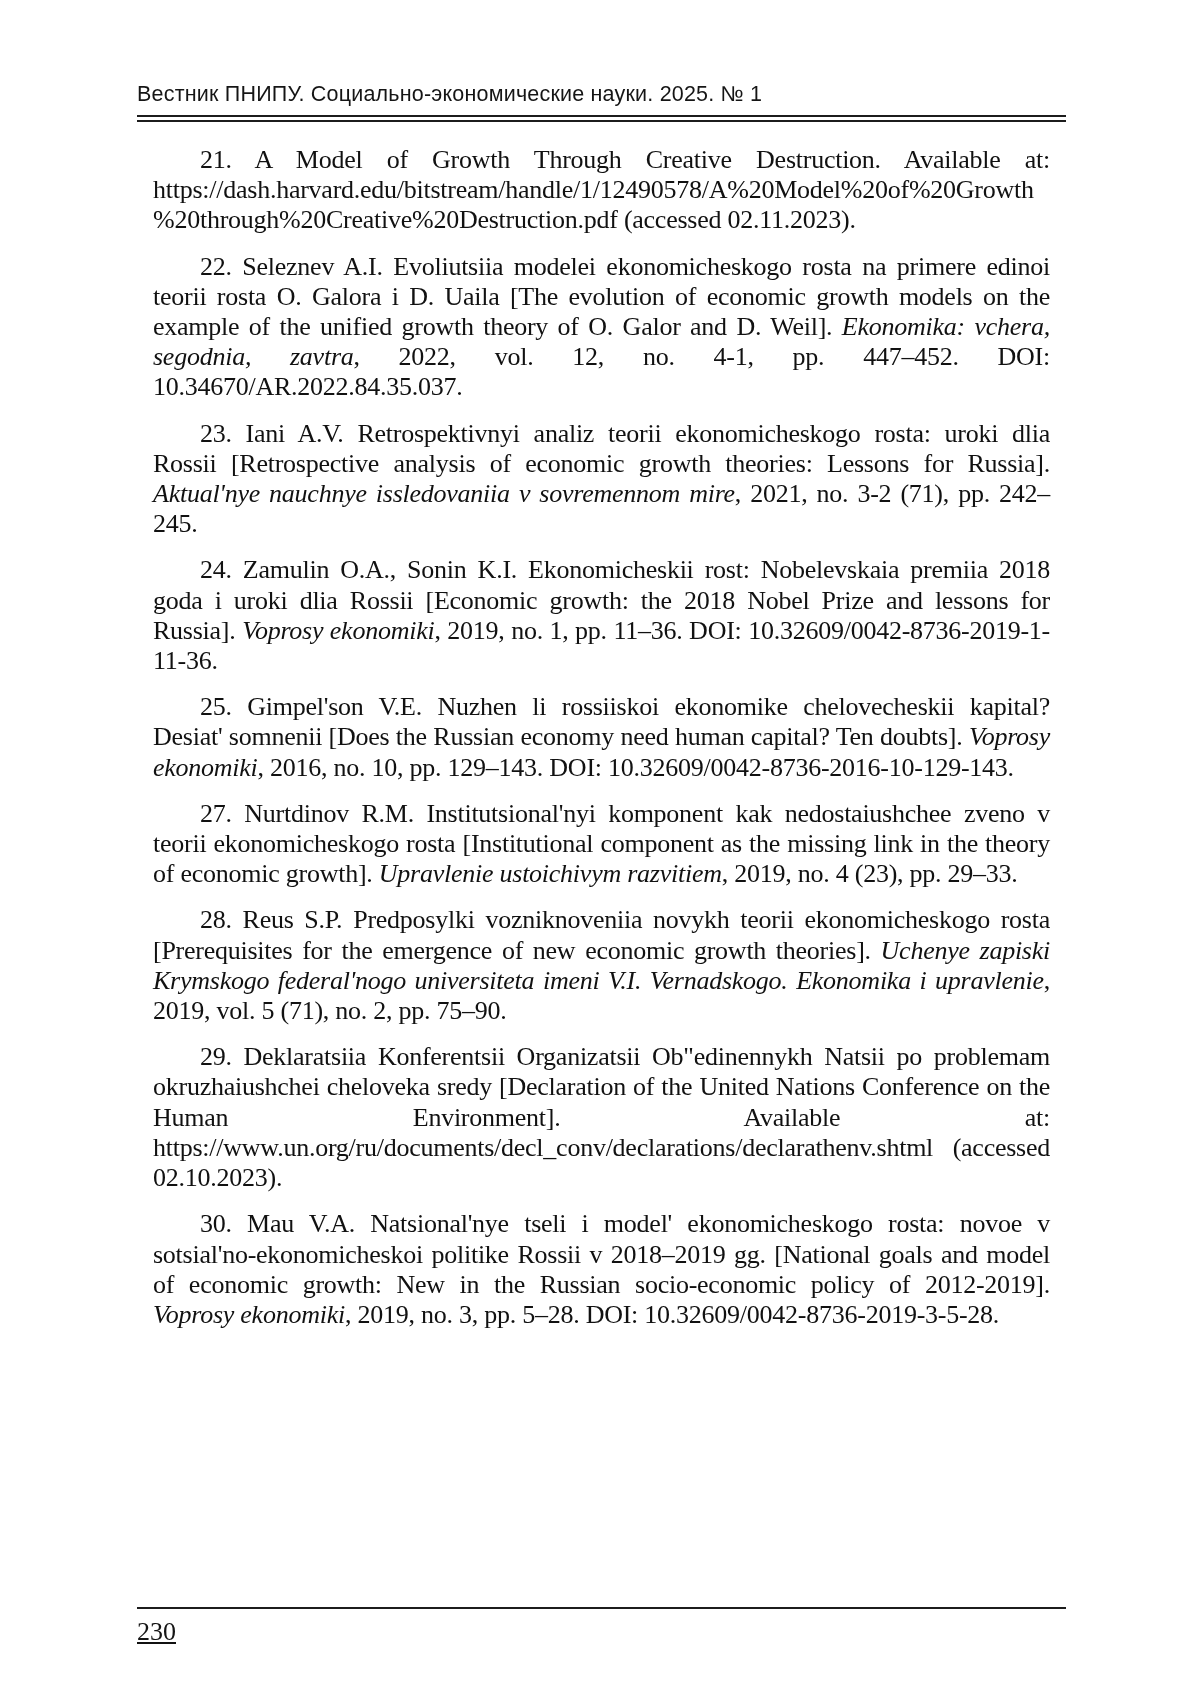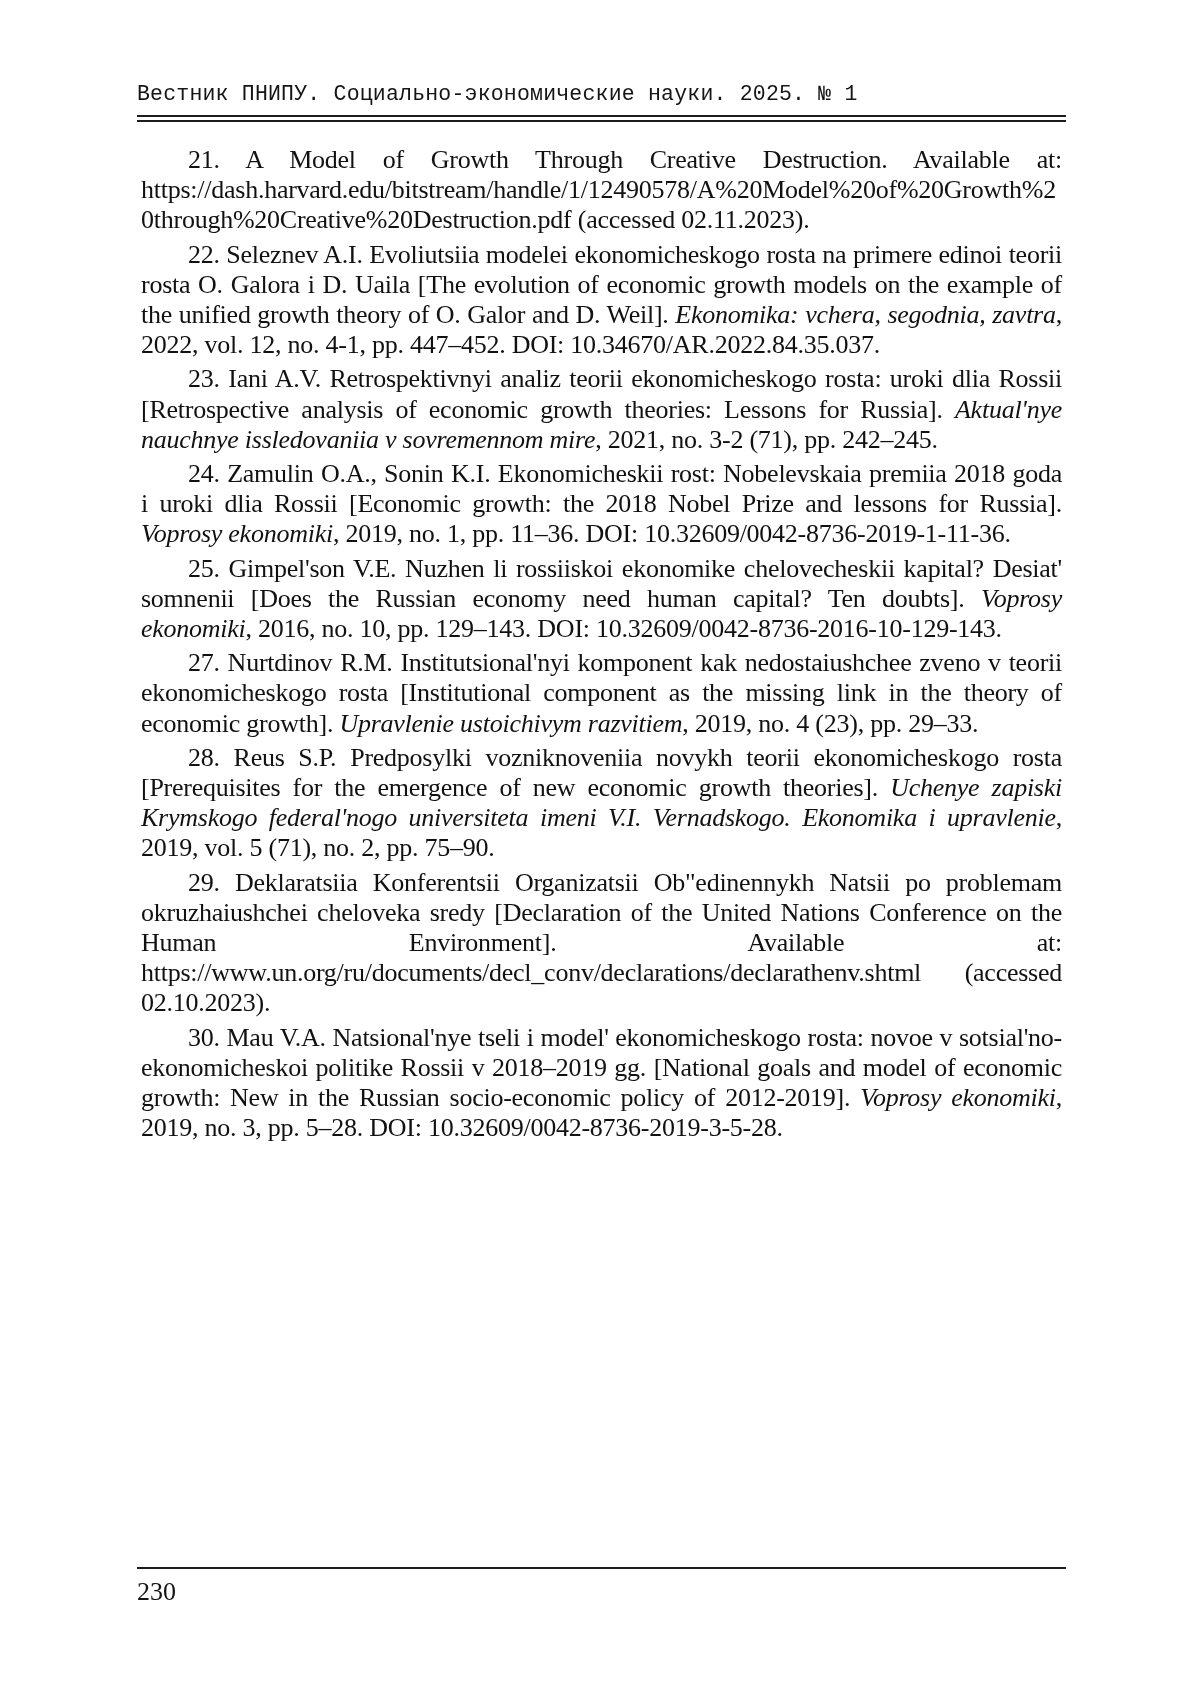--- a/index.html
+++ b/index.html
@@ -21,52 +21,53 @@
     overflow: hidden;
   }
   .content {
     position: absolute;
     left: 137px;
     top: 0;
     width: 929px;
   }
   .running-title {
     margin-top: 82px;
-    font-family: Liberation Mono, monospace;
+    font-family: Liberation Sans, sans-serif;
     font-size: 21.5px;
     line-height: 24px;
     letter-spacing: 0.2px;
     color: #151515;
   }
   .double-rule {
     margin-top: 9px;
     height: 3px;
     border-top: 2.5px solid #1c1c1c;
     border-bottom: 2.5px solid #1c1c1c;
   }
   .refs {
     margin-top: 23px;
     font-size: 26px;
     line-height: 30.2px;
     letter-spacing: -0.25px;
     text-align: justify;
   }
   .refs p {
-    margin: 4px;
+    margin: 16px;
     padding: 0;
     text-indent: 47px;
     overflow-wrap: anywhere;
   }
   .refs i {
   }
   .pagefoot {
     position: absolute;
     left: 137px;
     width: 929px;
-    top: 1567px;
+    top: 1607px;
+    text-decoration: underline;
   }
   .foot-rule {
     border-top: 2.5px solid #1c1c1c;
     height: 0;
   }
   .page-number {
     margin-top: 9px;
     font-size: 26px;
     line-height: 28px;
     color: #151515;

